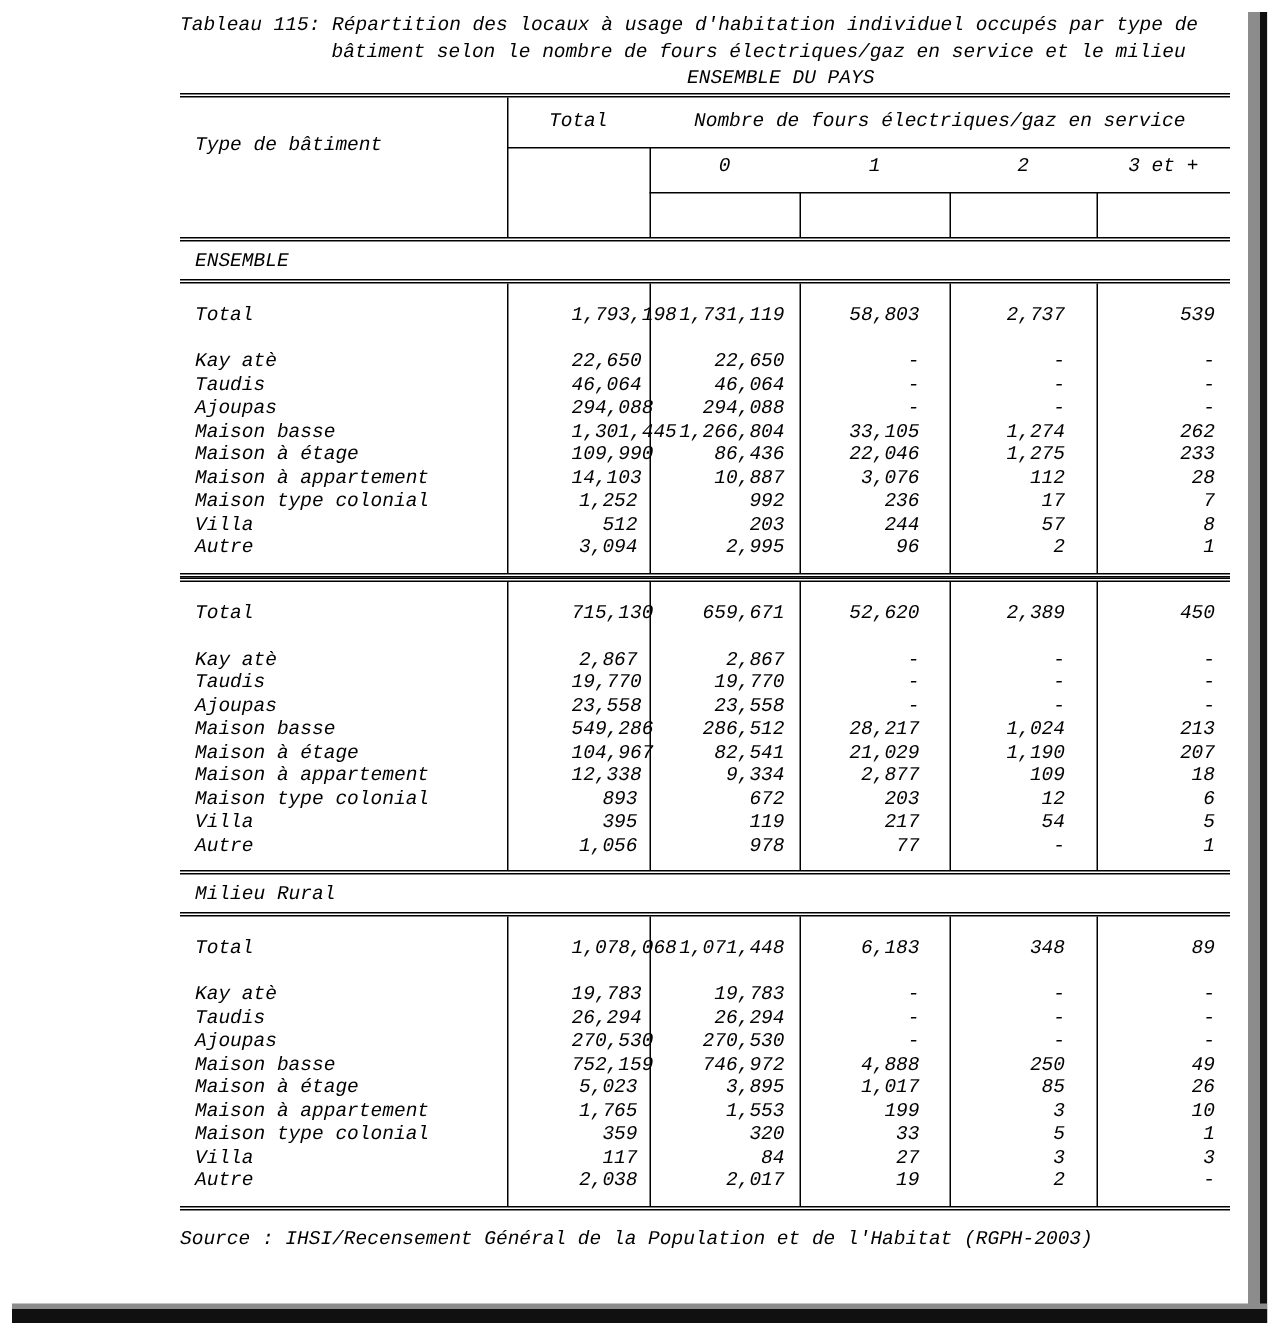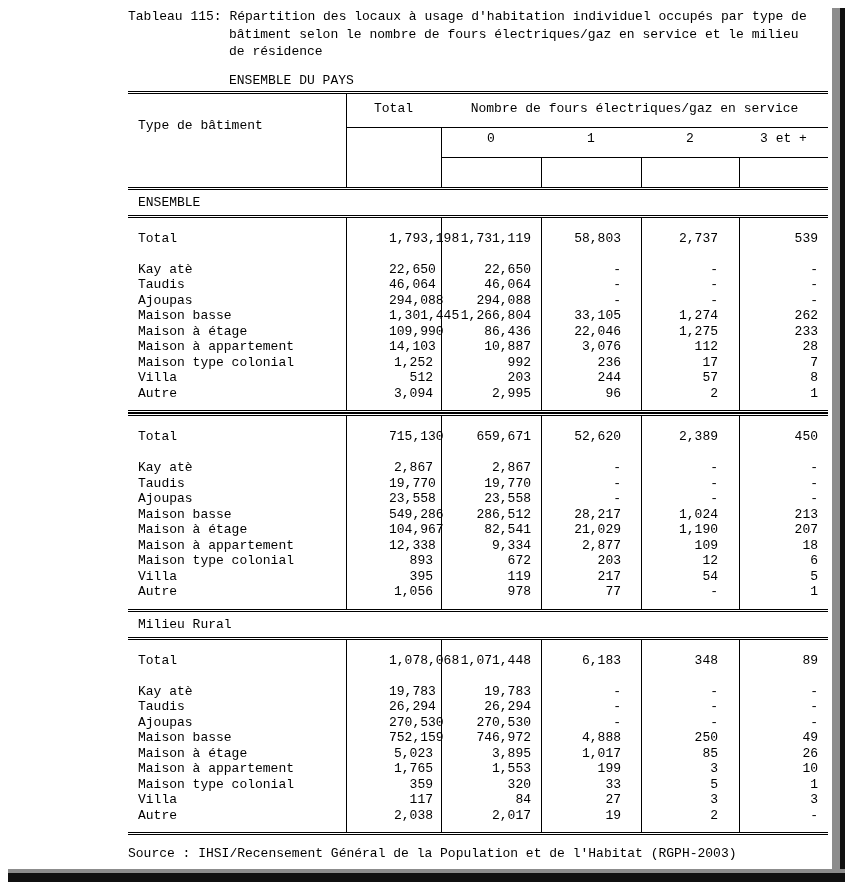--- a/index.html
+++ b/index.html
@@ -1,26 +1,26 @@
 <!DOCTYPE html>
 <html><head>
 <meta charset="utf-8">
 <style>
   html,body { margin:0; padding:0; background:#fff; }
   .page {
     position:relative; width:845px; height:882px; background:#ffffff;
     font-family:"Liberation Mono","DejaVu Sans Mono",monospace;
     font-size:13px; color:#000; overflow:hidden;
   }
-  .content { position:absolute; left:128px; top:8px; width:700px; }
+  .content { position:absolute; left:120px; top:8px; width:700px;font-style:italic; }
 
   
   .title-line { line-height:17.5px; white-space:pre; }
   .title-line.cont { padding-left:101px; }
-  .subtitle { margin-left:101px; text-align:left; line-height:15px; margin-top:12px; white-space:pre; }
+  .subtitle { margin-left:101px; text-align:center; line-height:15px; margin-top:1px; white-space:pre; }
 
   
   .thead { position:relative; height:93px; border-top:3px double #000; border-bottom:3px double #000; margin-top:3px; }
   .hline { position:absolute; height:1px; background:#000; }
   .vline { position:absolute; width:1px; background:#000; }
   .throw { display:grid; }
   .throw.r1 { height:33px; grid-template-columns:218px 482px; }
   .throw.r2 { height:30px; grid-template-columns:218px 95px 387px; }
   .throw.r3 { height:30px; grid-template-columns:218px 95px 100px 100px 98px 89px; }
   .hcell { text-align:center; align-self:center; white-space:pre; }
@@ -53,21 +53,20 @@
 </style>
 </head>
 <body>
 
 <div class="page">
   <div class="content">
 
     <div>
       <div class="title-line">Tableau 115: Répartition des locaux à usage d'habitation individuel occupés par type de</div>
       <div class="title-line cont">bâtiment selon le nombre de fours électriques/gaz en service et le milieu</div>
-      <div class="title-line cont">de résidence</div>
     </div>
     <div class="subtitle">ENSEMBLE DU PAYS</div>
 
     <div class="thead">
       <div class="type-label">Type de bâtiment</div>
       <div class="throw r2">
         <div></div>
         <div class="hcell">Total</div>
         <div class="hcell">Nombre de fours électriques/gaz en service</div>
       </div>

